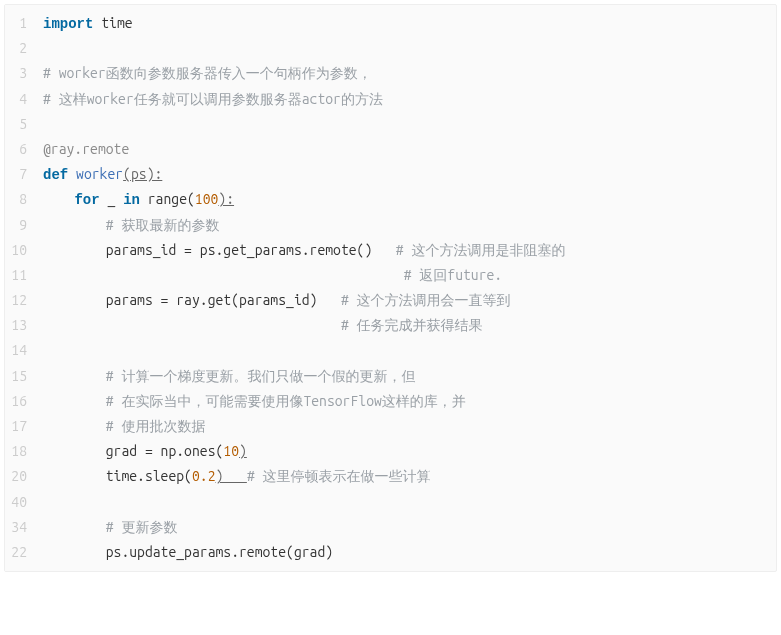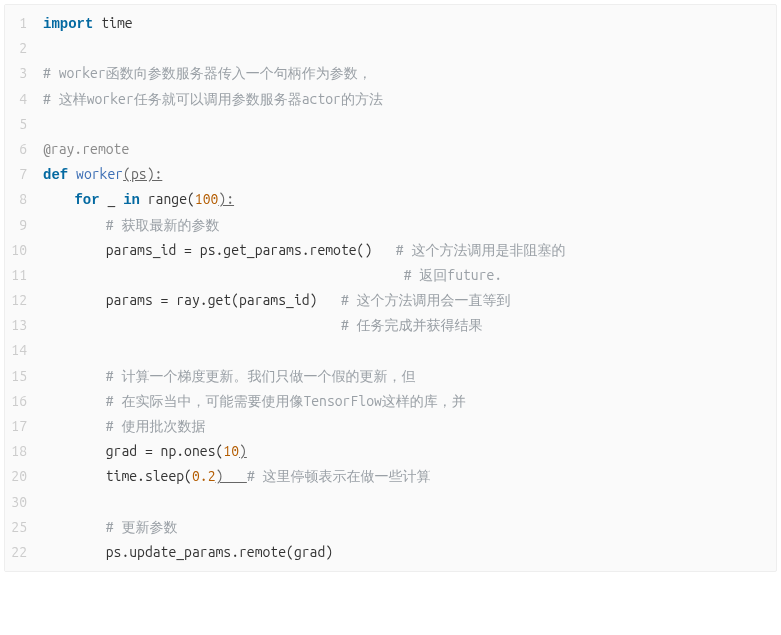--- a/index.html
+++ b/index.html
@@ -69,18 +69,18 @@
       <span class="ln">10</span>
       <span class="ln">11</span>
       <span class="ln">12</span>
       <span class="ln">13</span>
       <span class="ln">14</span>
       <span class="ln">15</span>
       <span class="ln">16</span>
       <span class="ln">17</span>
       <span class="ln">18</span>
       <span class="ln">20</span>
-      <span class="ln">30</span>
-      <span class="ln">25</span>
+      <span class="ln">40</span>
+      <span class="ln">34</span>
       <span class="ln">22</span>
     </div>
   <div class="code" id="code"><span class="line"><span class="tok-keyword">import</span><span class="tok-ident"> time</span></span><span class="line">&nbsp;</span><span class="line"><span class="tok-comment"># worker函数向参数服务器传入一个句柄作为参数，</span></span><span class="line"><span class="tok-comment"># 这样worker任务就可以调用参数服务器actor的方法</span></span><span class="line">&nbsp;</span><span class="line"><span class="tok-decorator">@ray.remote</span></span><span class="line"><span class="tok-keyword">def</span><span class="tok-ident"> </span><span class="tok-funcname">worker</span><span class="tok-punct">(ps):</span></span><span class="line"><span class="tok-ident">    </span><span class="tok-keyword">for</span><span class="tok-ident"> _ </span><span class="tok-keyword">in</span><span class="tok-ident"> range(</span><span class="tok-number">100</span><span class="tok-punct">):</span></span><span class="line"><span class="tok-ident">        </span><span class="tok-comment"># 获取最新的参数</span></span><span class="line"><span class="tok-ident">        params_id = ps.get_params.remote()   </span><span class="tok-comment"># 这个方法调用是非阻塞的</span></span><span class="line"><span class="tok-ident">                                              </span><span class="tok-comment"># 返回future.</span></span><span class="line"><span class="tok-ident">        params = ray.get(params_id)   </span><span class="tok-comment"># 这个方法调用会一直等到</span></span><span class="line"><span class="tok-ident">                                      </span><span class="tok-comment"># 任务完成并获得结果</span></span><span class="line">&nbsp;</span><span class="line"><span class="tok-ident">        </span><span class="tok-comment"># 计算一个梯度更新。我们只做一个假的更新，但</span></span><span class="line"><span class="tok-ident">        </span><span class="tok-comment"># 在实际当中，可能需要使用像TensorFlow这样的库，并</span></span><span class="line"><span class="tok-ident">        </span><span class="tok-comment"># 使用批次数据</span></span><span class="line"><span class="tok-ident">        grad = np.ones(</span><span class="tok-number">10</span><span class="tok-punct">)</span></span><span class="line"><span class="tok-ident">        time.sleep(</span><span class="tok-number">0.2</span><span class="tok-punct">)   </span><span class="tok-comment"># 这里停顿表示在做一些计算</span></span><span class="line">&nbsp;</span><span class="line"><span class="tok-ident">        </span><span class="tok-comment"># 更新参数</span></span><span class="line"><span class="tok-ident">        ps.update_params.remote(grad)</span></span></div>
 </div>
 
 </body></html>

